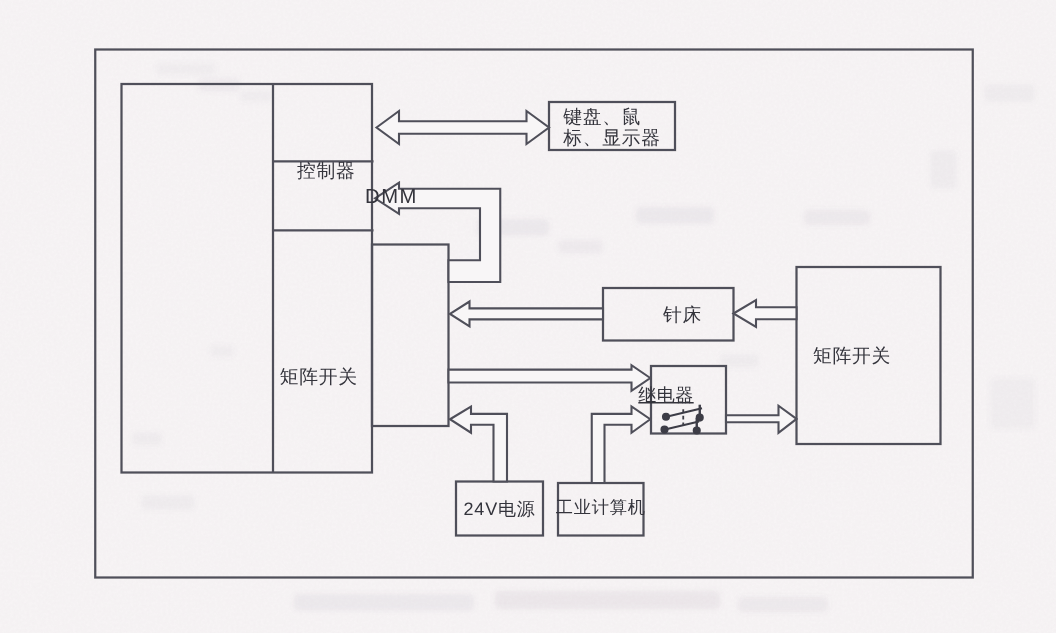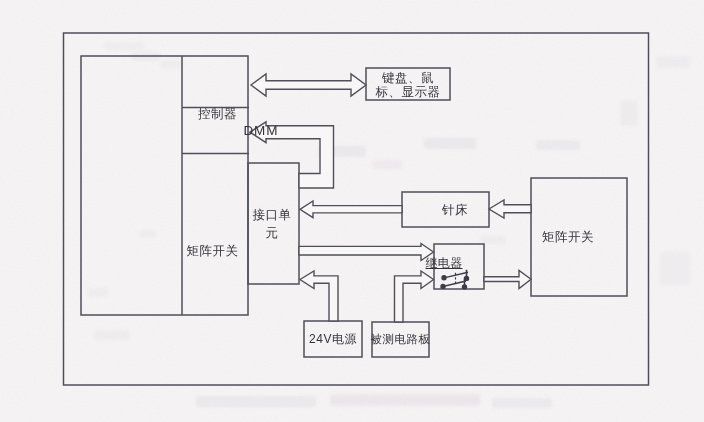--- a/index.html
+++ b/index.html
@@ -8,21 +8,20 @@
     background:#f7f4f5;
     font-family:"Liberation Sans", sans-serif;
   }
   #stage{position:relative;width:704px;height:422px;}
   #diagram-svg{position:absolute;left:0;top:0;}
   .lbl{
     position:absolute;
     color:#34343c;
     font-family:"Liberation Sans", sans-serif;
     white-space:nowrap;
-    text-align:center;
     transform:translate(-50%,-50%);
     filter:blur(0.3px);
     letter-spacing:0.5px;
     line-height:14px;
   }
 </style>
 </head>
 <body>
 
 <div id="stage">
@@ -123,33 +122,29 @@
   </g>
 </svg>
 
 
 <div class="lbl" style="left:217.5px;top:92px;font-size:12.5px;margin-top:22px;">控制器</div>
 
 <div class="lbl" style="left:213px;top:131px;font-size:13.5px;letter-spacing:1px;margin-left:48px;">DMM</div>
 
 <div class="lbl" style="left:212.5px;top:215px;font-size:12.5px;margin-top:36px;">矩阵开关</div>
 
-<div class="lbl" style="left:272px;top:224px;font-size:12.5px;line-height:17.5px;">
-  <span style="display:block">接口单</span>
-  <span style="display:block">元</span>
-</div>
 
 <div class="lbl" style="left:408px;top:85px;font-size:12.5px;">
   <span style="display:block">键盘、鼠</span>
   <span style="display:block">标、显示器</span>
 </div>
 
 <div class="lbl" style="left:406px;top:209.5px;font-size:12.5px;transform:translate(0,-50%);text-align:left;margin-left:36px;">针床</div>
 
 <div class="lbl" style="left:568px;top:236.5px;font-size:12.5px;">矩阵开关</div>
 
 <div class="lbl" style="left:444px;top:263px;font-size:12px;letter-spacing:0.3px;text-decoration:underline;">继电器</div>
 
 <div class="lbl" style="left:333px;top:339px;font-size:12px;">24V电源</div>
 
-<div class="lbl" style="left:400.5px;top:339px;font-size:11.5px;">被测电路板</div>
+<div class="lbl" style="left:400.5px;top:339px;font-size:11.5px;">工业计算机</div>
 
 </div>
 
 </body></html>

